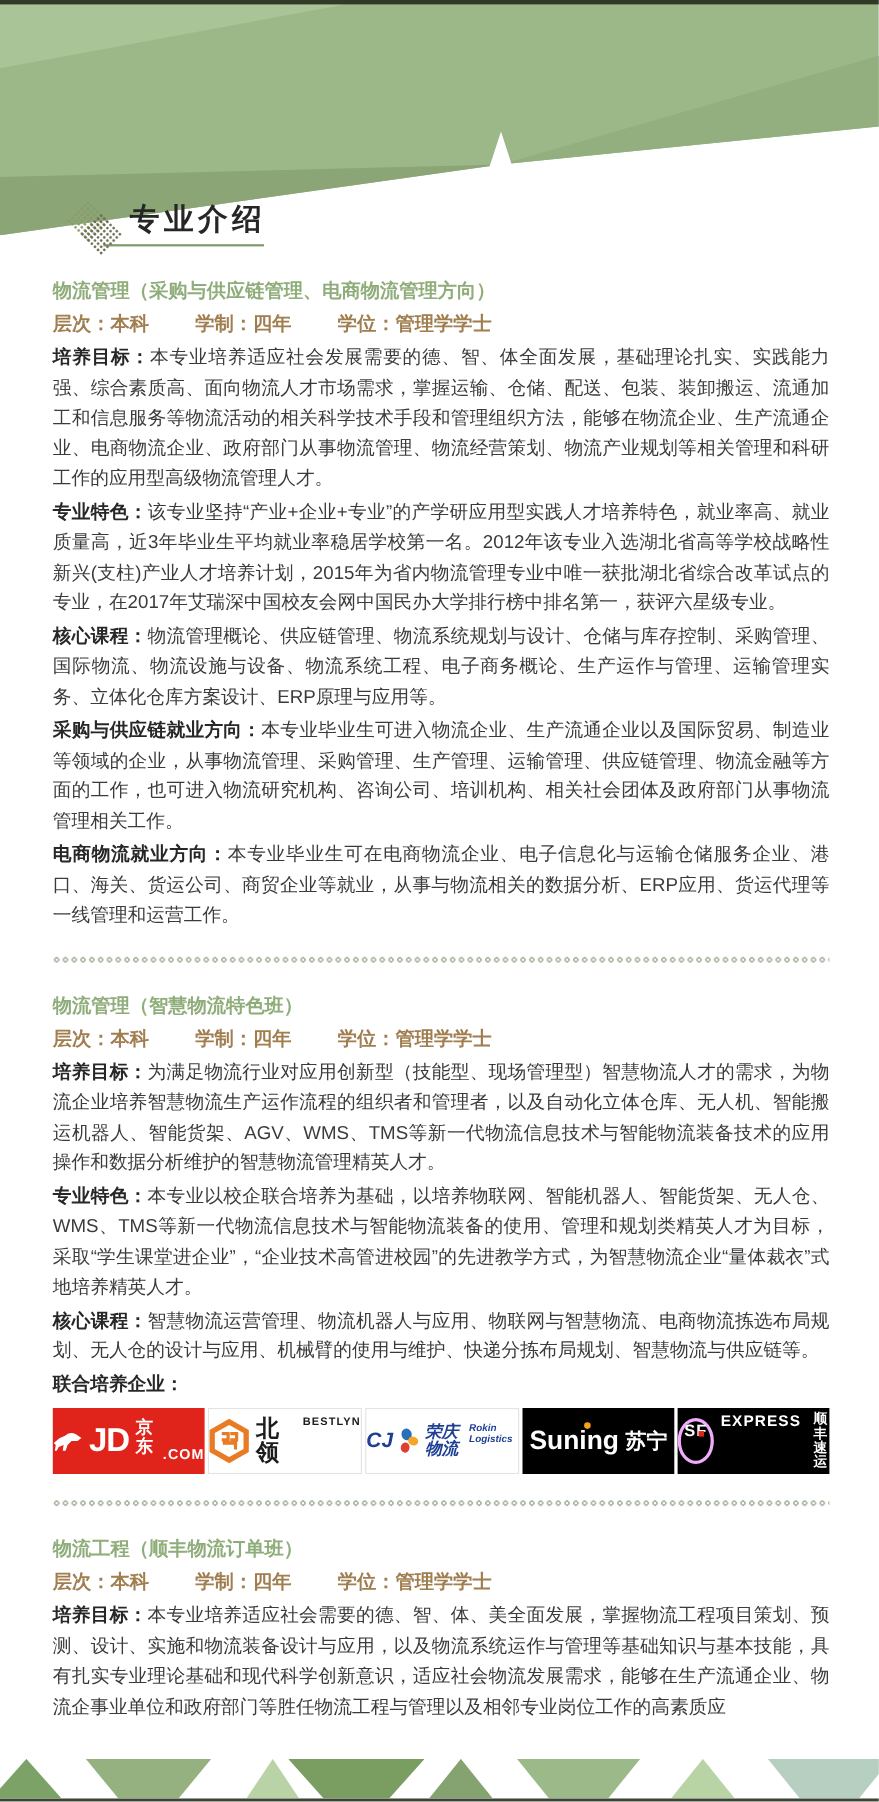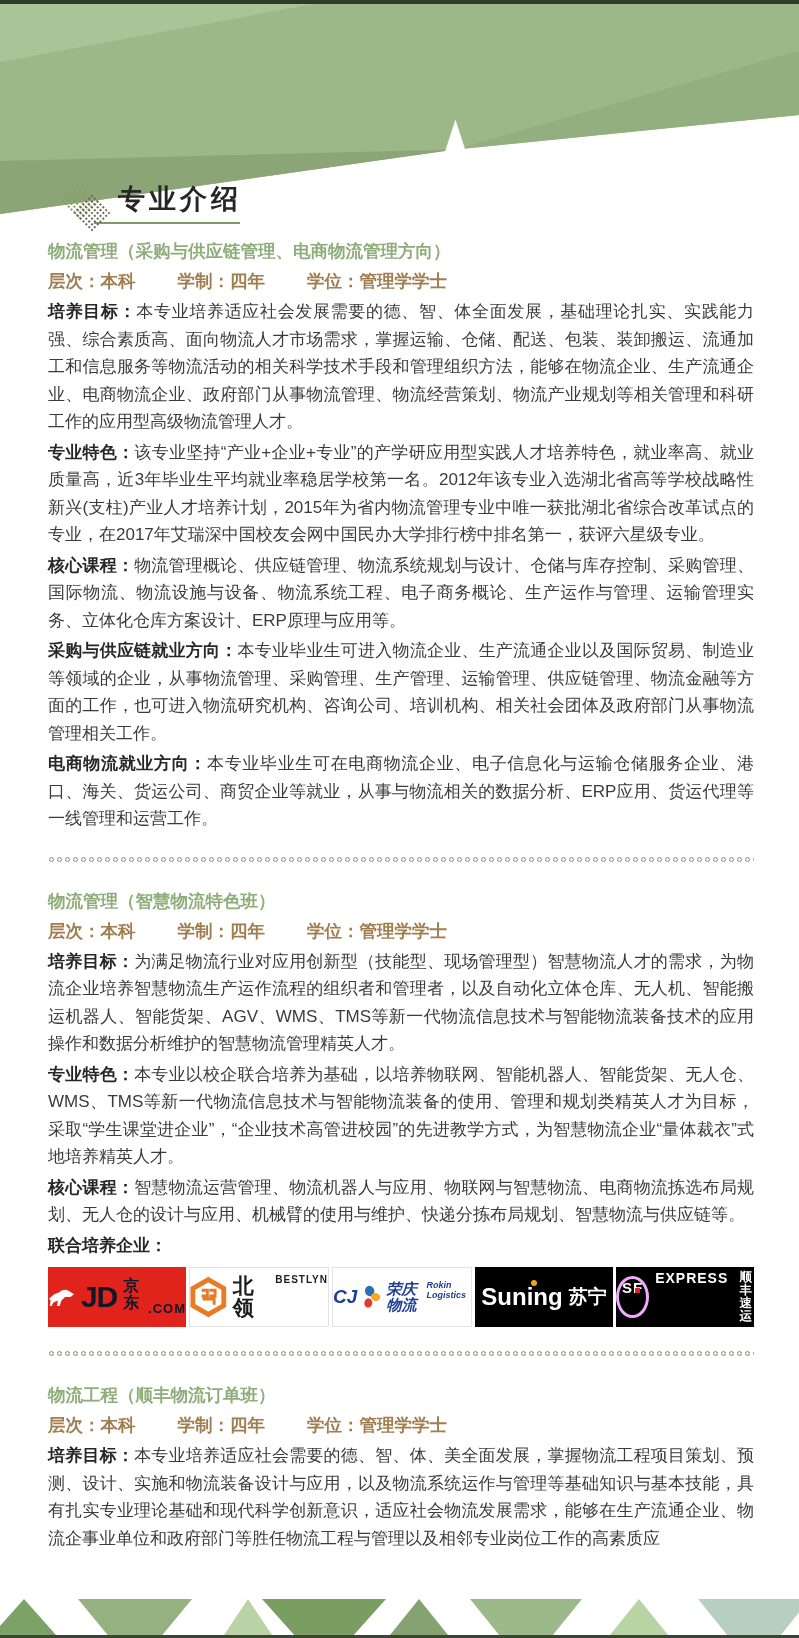--- a/index.html
+++ b/index.html
@@ -19,31 +19,31 @@
   .b-topline{position:absolute;top:0;left:0;width:100%;height:4px;background:#2f3a27;}
   
   .header{position:absolute;top:183px;left:62px;width:320px;}
   .diamond-icon{position:absolute;left:0;top:2px;width:52px;height:46px;}
   .diamond-icon .d{position:absolute;width:28px;height:28px;transform:rotate(45deg);}
   .d1{left:4px;top:2px;background-image:radial-gradient(circle 1px at 2px 2px,#8a9a66 1px,rgba(0,0,0,0) 1.3px);background-size:4px 4px;}
   .d2{left:16px;top:14px;background-image:radial-gradient(circle 1px at 2px 2px,#6b6b52 1px,rgba(0,0,0,0) 1.3px);background-size:4px 4px;}
   .page-title{margin:0 0 0 56px;font-size:27px;font-weight:bold;color:#262626;letter-spacing:4px;line-height:32px;}
   .title-underline{margin:7px 0 0 32px;width:146px;height:2px;background:#7e9a66;}
   
-  .content{position:absolute;top:238px;left:48px;width:706px;color:#3b3b3b;}
+  .content{position:absolute;top:251px;left:48px;width:706px;color:#3b3b3b;}
   .sec-title{margin:0 0 4px 0;font-size:17.5px;font-weight:bold;color:#8fad7a;line-height:26px;}
   .meta{display:flex;gap:42px;font-size:17.5px;font-weight:bold;color:#a07e50;line-height:26px;margin-bottom:4px;}
   .para{margin:3px 0;font-size:17px;line-height:27.5px;text-align:justify;}
   .para b{color:#272727;}
   .dot-sep{height:9px;margin:22px 0 24px 0;background-image:radial-gradient(circle at 3.5px 4.5px,#ffffff 1px,#a9b7a2 1.4px 2.3px,rgba(0,0,0,0) 2.7px);background-size:8px 9px;background-repeat:repeat-x;}
   
   .logos{display:flex;gap:3px;height:60px;margin:8px 0 4px 0;}
   .logo{flex:1;display:flex;align-items:center;justify-content:center;gap:6px;overflow:hidden;}
   .logo .stack{display:flex;flex-direction:row;line-height:1.05;}
-  .logo-jd{background:#e1241b;color:#0f172a;}
+  .logo-jd{background:#e1241b;color:#ffffff;}
   .jd-big{font-size:30px;font-weight:bold;letter-spacing:-1px;}
   .jd-cn{font-size:16px;font-weight:bold;}
   .jd-com{font-size:13px;font-weight:bold;letter-spacing:1px;margin-top:24px;}
   .logo-bestlyn{background:#ffffff;border:1px solid #e3e3e3;color:#1c1c1c;}
   .bl-cn{font-size:21px;font-weight:bold;letter-spacing:2px;}
   .bl-en{font-size:10px;font-weight:bold;letter-spacing:1px;}
   .logo-rokin{background:#ffffff;border:1px solid #e3e3e3;color:#1f3f94;}
   .cj{font-size:19px;font-weight:bold;font-style:italic;}
   .rk-cn{font-size:15px;font-weight:bold;font-style:italic;}
   .rk-en{font-size:9px;font-weight:bold;font-style:italic;}

